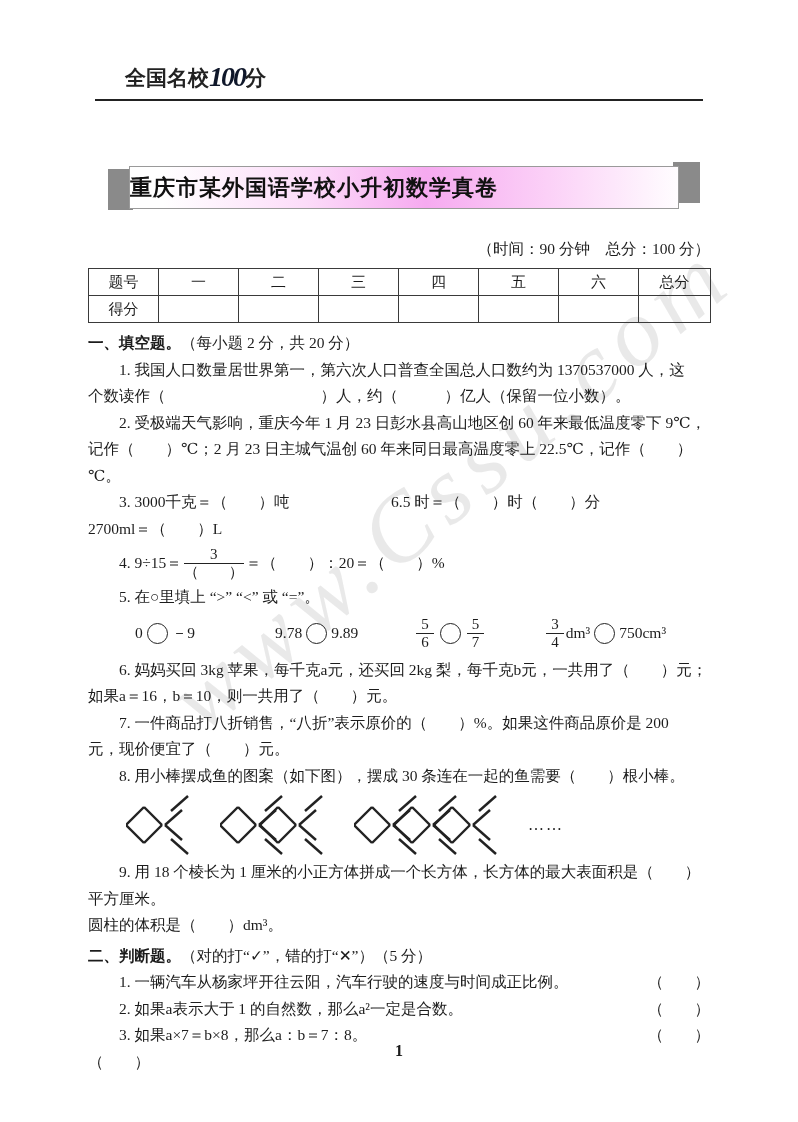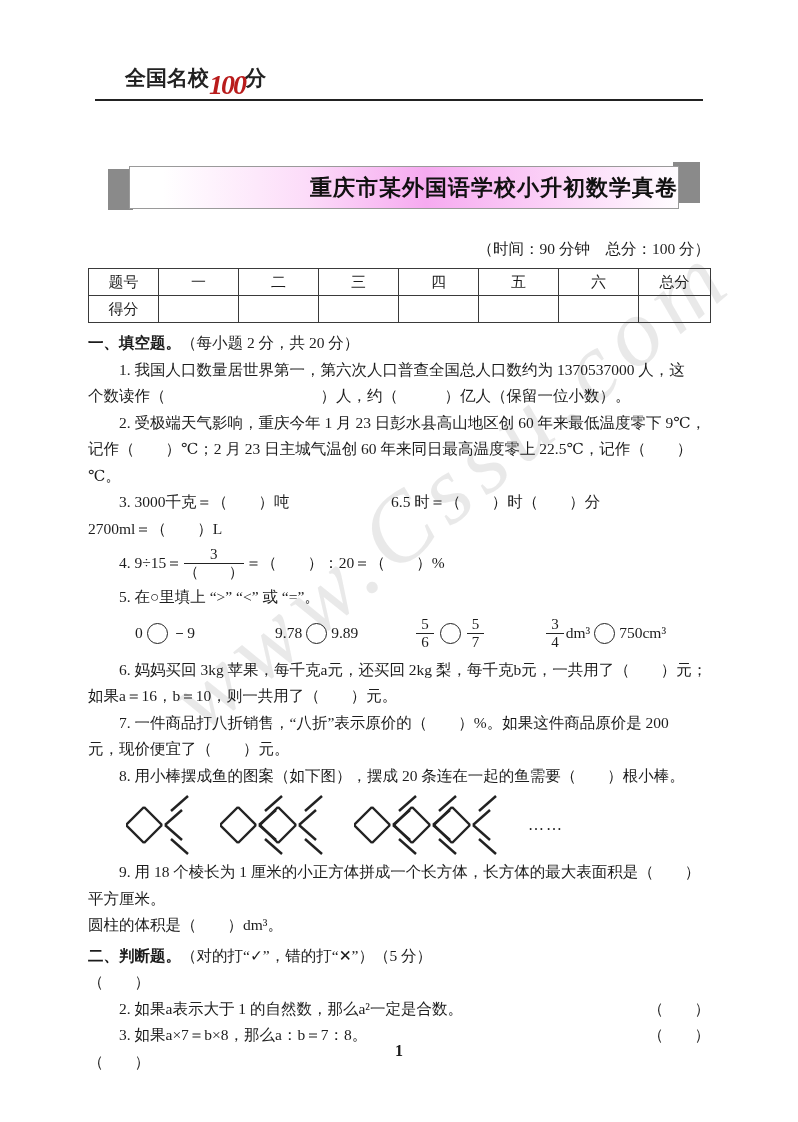--- a/index.html
+++ b/index.html
@@ -18,31 +18,31 @@
     transform:rotate(-40deg);transform-origin:center;
     font-size:96px;letter-spacing:10px;
     font-style:italic;color:#b9b9b9;opacity:.30;
     white-space:nowrap;z-index:0;text-align:center;
     font-family:"Liberation Serif",serif;
     pointer-events:none;
   }
   .layer{position:relative;z-index:1;}
   
   .logo{position:absolute;left:125px;top:60px;font-family:"Liberation Sans","DejaVu Sans",sans-serif;font-weight:bold;font-size:21px;color:#222;}
-  .logo .n{color:#b91c1c;font-size:28px;font-style:italic;font-family:"Liberation Serif",serif;letter-spacing:-2px;position:relative;top:9px;}
+  .logo .n{color:#0f172a;font-size:28px;font-style:italic;font-family:"Liberation Serif",serif;letter-spacing:-2px;position:relative;top:1px;}
   .logo-rule{position:absolute;left:95px;top:99px;width:608px;height:2px;background:#222;}
   
   .banner{position:absolute;left:108px;top:162px;width:592px;height:49px;}
   .banner .bar-l{position:absolute;left:0;top:7px;width:25px;height:41px;background:#8a8a8a;}
   .banner .bar-r{position:absolute;right:0;top:0;width:27px;height:41px;background:#8a8a8a;}
   .banner .box{
     position:absolute;left:21px;right:21px;top:4px;height:41px;
     border:1px solid #9a9a9a;
     background:linear-gradient(90deg,#ffffff 6%,#fcdcf9 32%,#f6aaf0 54%,#fbd0f7 76%,#fffdff 100%);
-    display:flex;align-items:center;justify-content:flex-end;
+    display:flex;align-items:center;justify-content:flex-start;
   }
   .banner .ttl{font-family:"Liberation Sans","DejaVu Sans",sans-serif;font-weight:bold;font-size:22px;color:#111;letter-spacing:1px;}
   
   .meta{position:absolute;right:88px;top:239px;font-size:15.5px;}
   
   table.score{position:absolute;left:88px;top:268px;width:622px;border-collapse:collapse;table-layout:fixed;}
   table.score td{border:1.2px solid #3a3a3a;height:26px;text-align:center;font-size:15px;padding:0;}
   
   .body{position:absolute;left:88px;top:330px;width:622px;font-size:15.5px;line-height:26.5px;}
   .body p{margin:0;}
@@ -187,21 +187,21 @@
             <span>750cm³</span>
         </span>
       </p>
 
       <p class="ind">6. 妈妈买回 3kg 苹果，每千克a元，还买回 2kg 梨，每千克b元，一共用了（　　）元；</p>
       <p>如果a＝16，b＝10，则一共用了（　　）元。</p>
 
       <p class="ind">7. 一件商品打八折销售，“八折”表示原价的（　　）%。如果这件商品原价是 200</p>
       <p>元，现价便宜了（　　）元。</p>
 
-      <p class="ind">8. 用小棒摆成鱼的图案（如下图），摆成 20 条连在一起的鱼需要（　　）根小棒。</p>
+      <p class="ind">8. 用小棒摆成鱼的图案（如下图），摆成 30 条连在一起的鱼需要（　　）根小棒。</p>
       <div id="fish-groups">
         <svg width="64" height="60" viewBox="0 0 64 60">
             <line x1="0" y1="30" x2="18" y2="12"></line>
             <line x1="18" y1="12" x2="36" y2="30"></line>
             <line x1="36" y1="30" x2="18" y2="48"></line>
             <line x1="18" y1="48" x2="0" y2="30"></line>
             <line x1="39" y1="30" x2="56" y2="15"></line>
             <line x1="39" y1="30" x2="56" y2="45"></line>
             <line x1="45" y1="16" x2="62" y2="1"></line>
             <line x1="45" y1="44" x2="62" y2="59"></line>
@@ -254,20 +254,21 @@
       </div>
 
       <p class="ind">9. 用 18 个棱长为 1 厘米的小正方体拼成一个长方体，长方体的最大表面积是（　　）</p>
       <p>平方厘米。</p>
 
       <p>圆柱的体积是（　　）dm³。</p>
 
       <p class="sec-head" style="margin-top:4px"><b>二、判断题。</b><span>（对的打“✓”，错的打“✕”）（5 分）</span></p>
 
       <p class="judge">
+        <span class="ind">1. 一辆汽车从杨家坪开往云阳，汽车行驶的速度与时间成正比例。</span>
         <span class="blank">（　　）</span>
       </p>
       <p class="judge">
         <span class="ind">2. 如果a表示大于 1 的自然数，那么a²一定是合数。</span>
         <span class="blank">（　　）</span>
       </p>
       <p class="judge">
         <span class="ind">3. 如果a×7＝b×8，那么a：b＝7：8。</span>
         <span class="blank">（　　）</span>
       </p>

